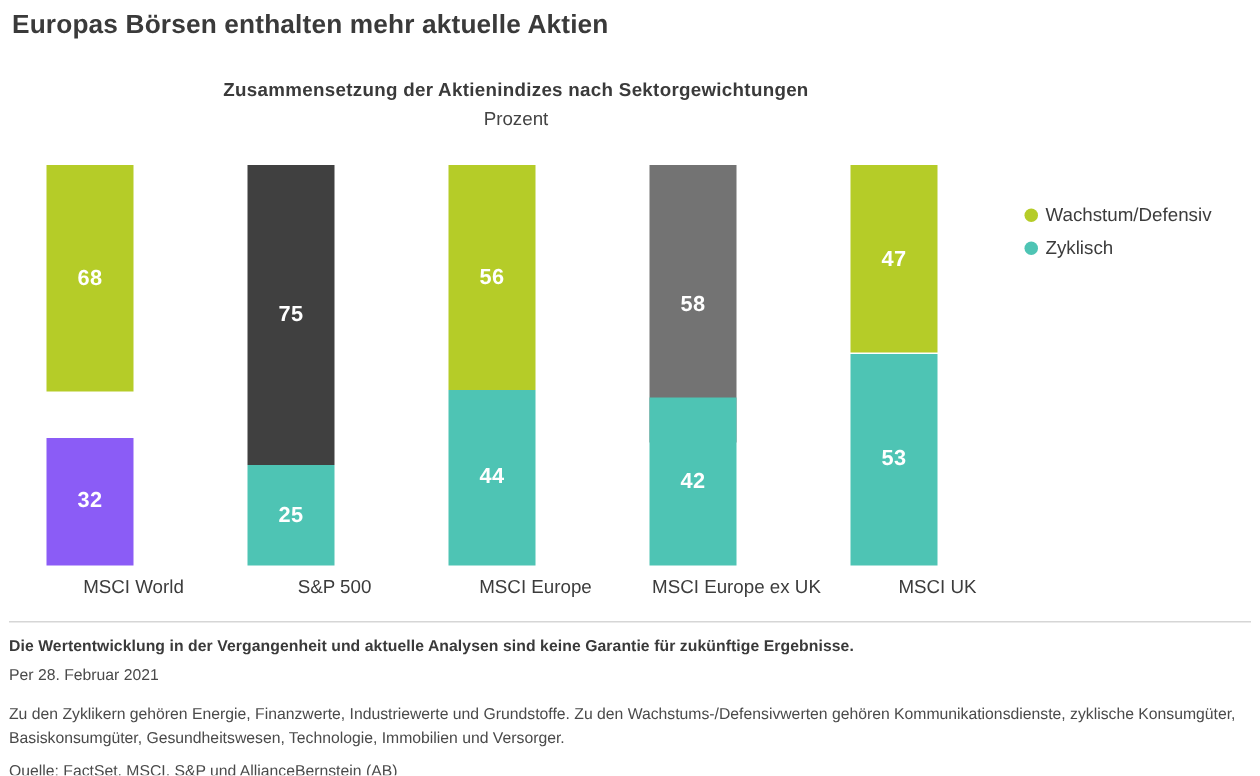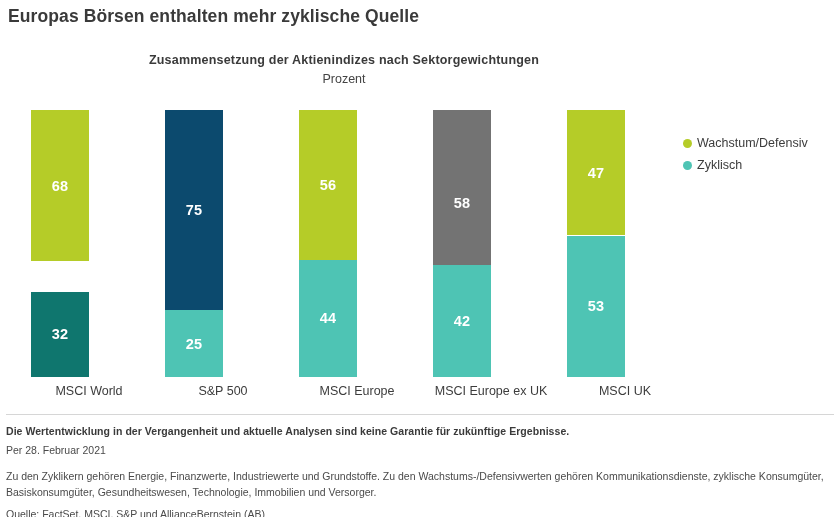--- a/index.html
+++ b/index.html
@@ -173,38 +173,38 @@
     color: #4a4a4a;
     line-height: 15px;
     margin-top: 7px;
   }
 </style>
 </head>
 <body>
 
 <div id="page">
 
-  <div class="chart-title">Europas Börsen enthalten mehr zyklische Quelle</div>
+  <div class="chart-title">Europas Börsen enthalten mehr aktuelle Aktien</div>
 
   <div class="subtitle-block">
     <div class="subtitle-main">Zusammensetzung der Aktienindizes nach Sektorgewichtungen</div>
     <div class="subtitle-sub">Prozent</div>
   </div>
 
   <div class="plot-area" id="plot-area">
       <div class="bar-group" style="left: 31px;">
         <div class="bar-seg top" style="height: 151px; background: rgb(181, 204, 40);">
           <span class="bar-label">68</span>
         </div>
-        <div class="bar-seg bottom" style="height: 85.44px; background: #0f766e;">
+        <div class="bar-seg bottom" style="height: 85.44px; background: #8b5cf6;">
           <span class="bar-label">32</span>
         </div>
       </div>
       <div class="bar-group" style="left: 165px;">
-        <div class="bar-seg top" style="height: 200.25px; background: #0c4a6e;">
+        <div class="bar-seg top" style="height: 200.25px; background: #404040;">
           <span class="bar-label">75</span>
         </div>
         <div class="bar-seg bottom" style="height: 66.75px; background: rgb(78, 196, 180);">
           <span class="bar-label">25</span>
         </div>
       </div>
       <div class="bar-group" style="left: 299px;">
         <div class="bar-seg top" style="height: 149.52px; background: rgb(181, 204, 40);">
           <span class="bar-label">56</span>
         </div>

